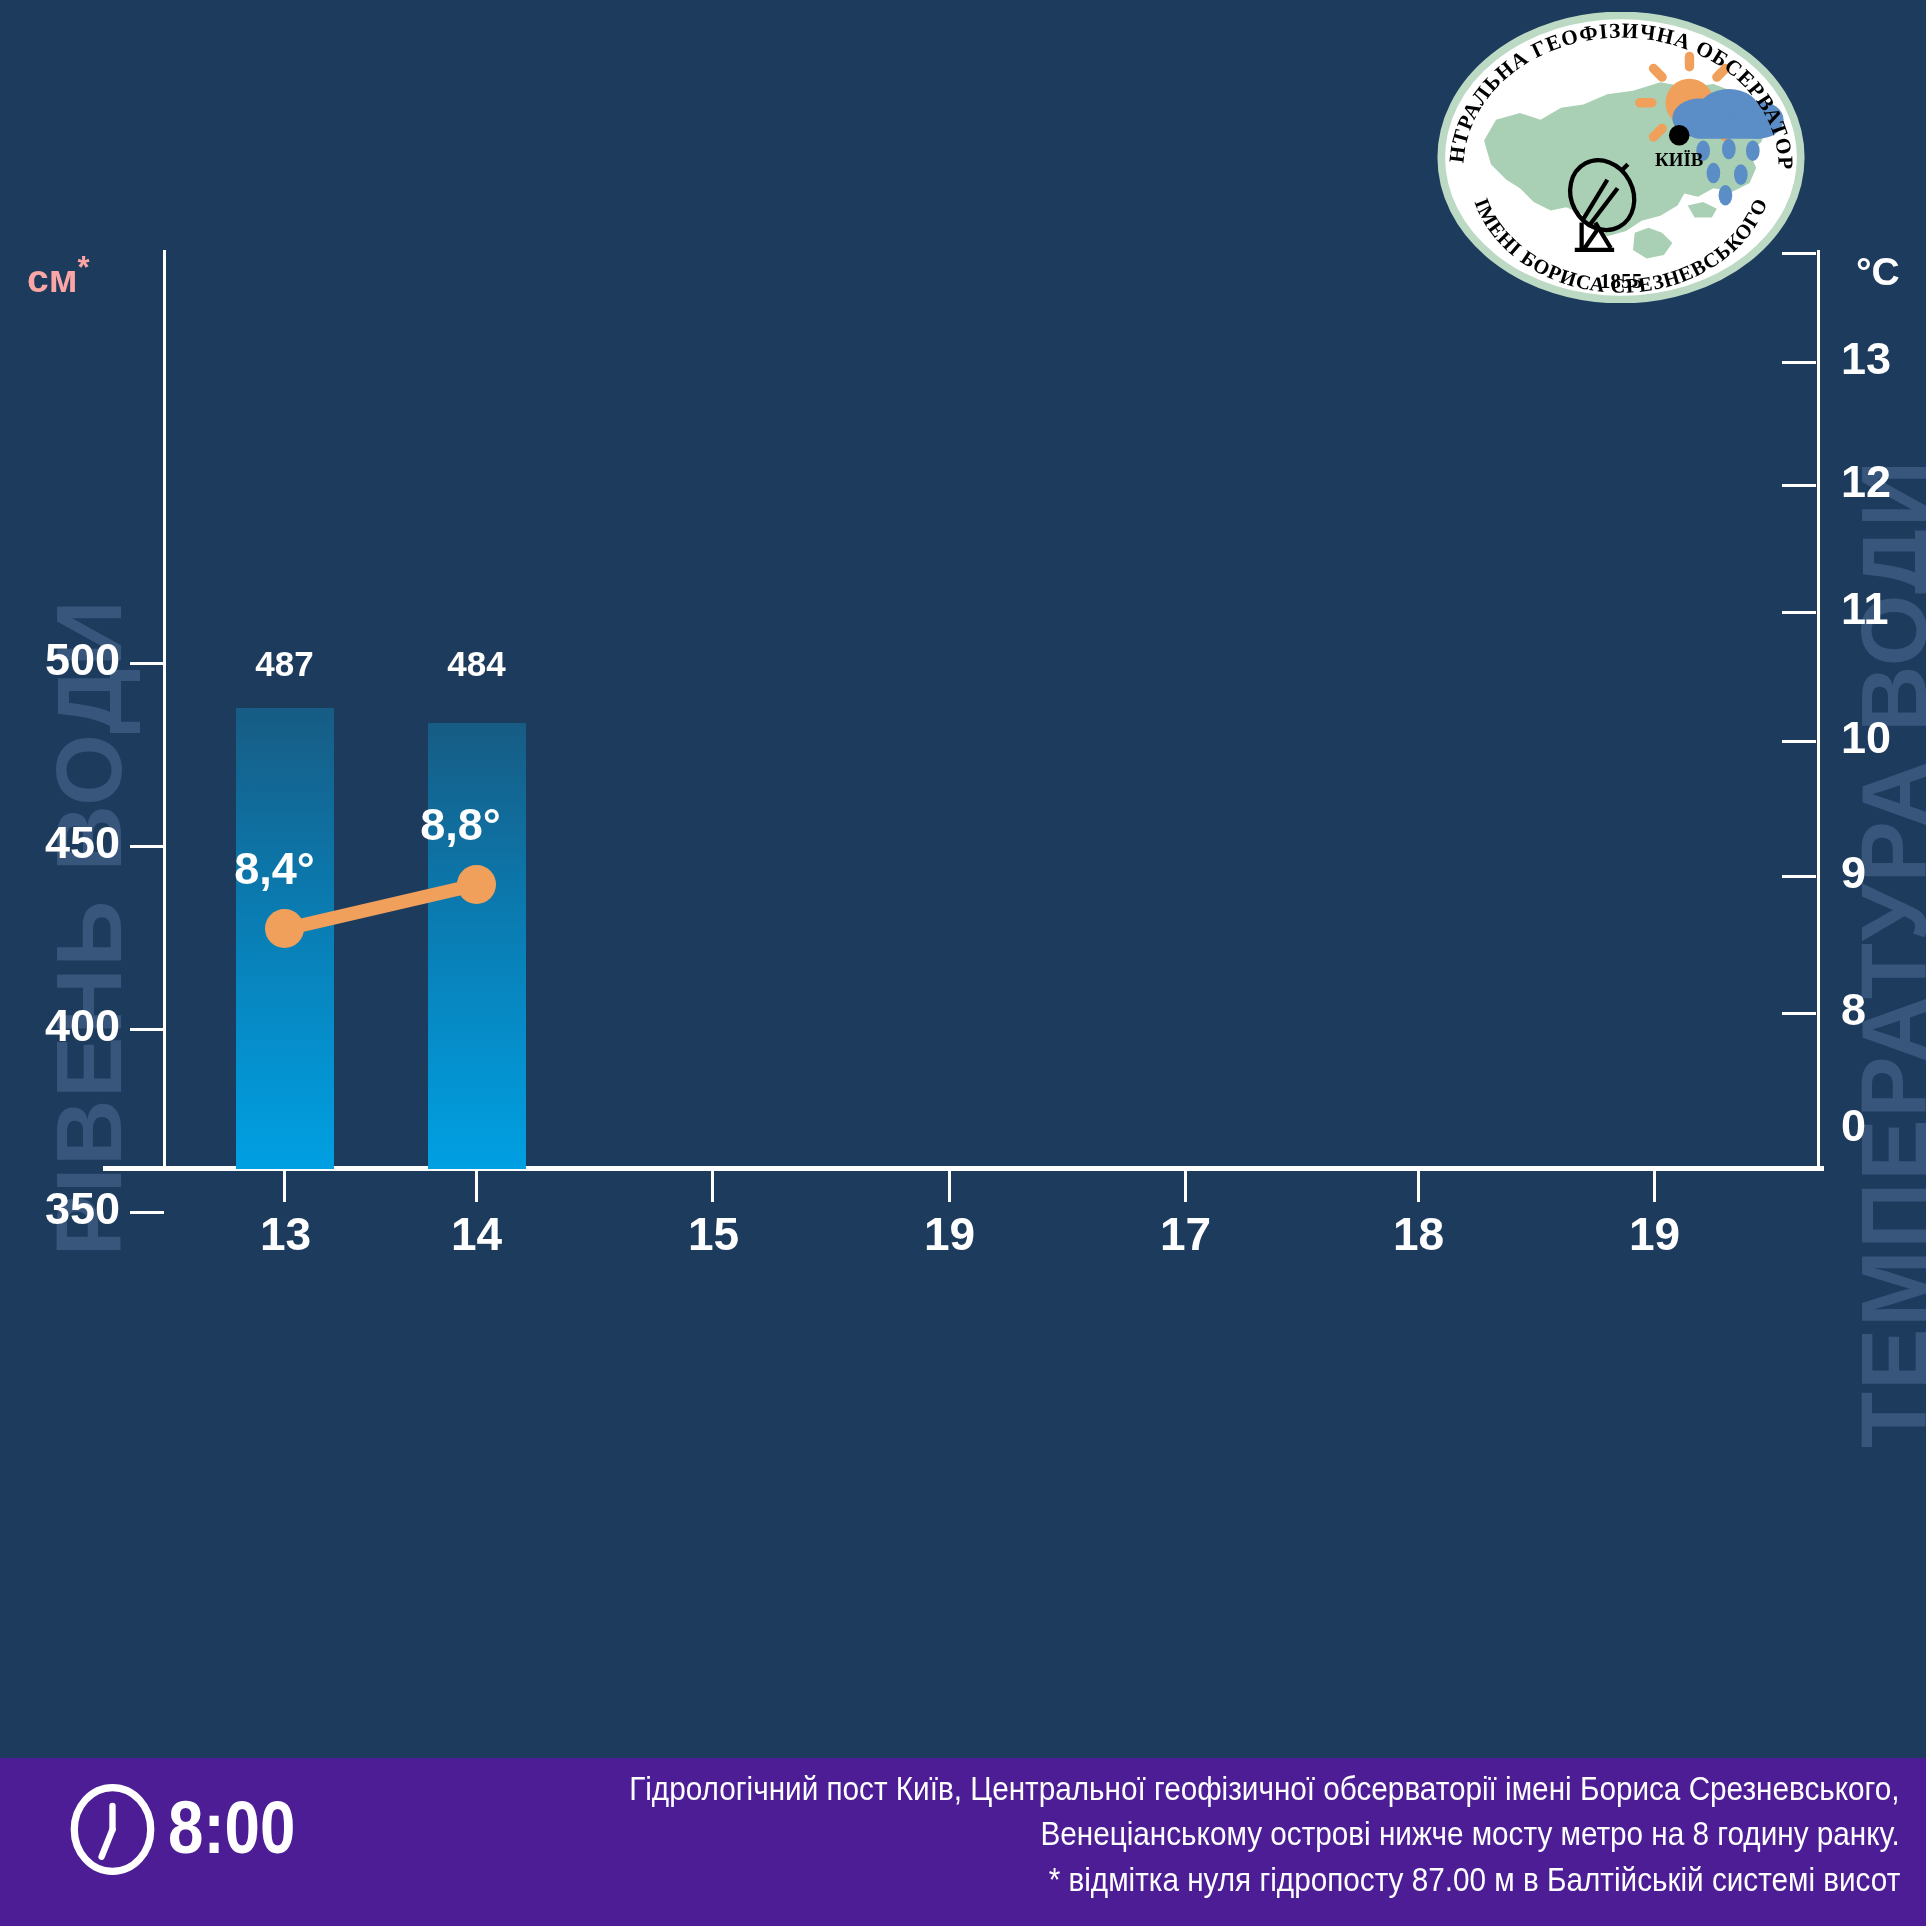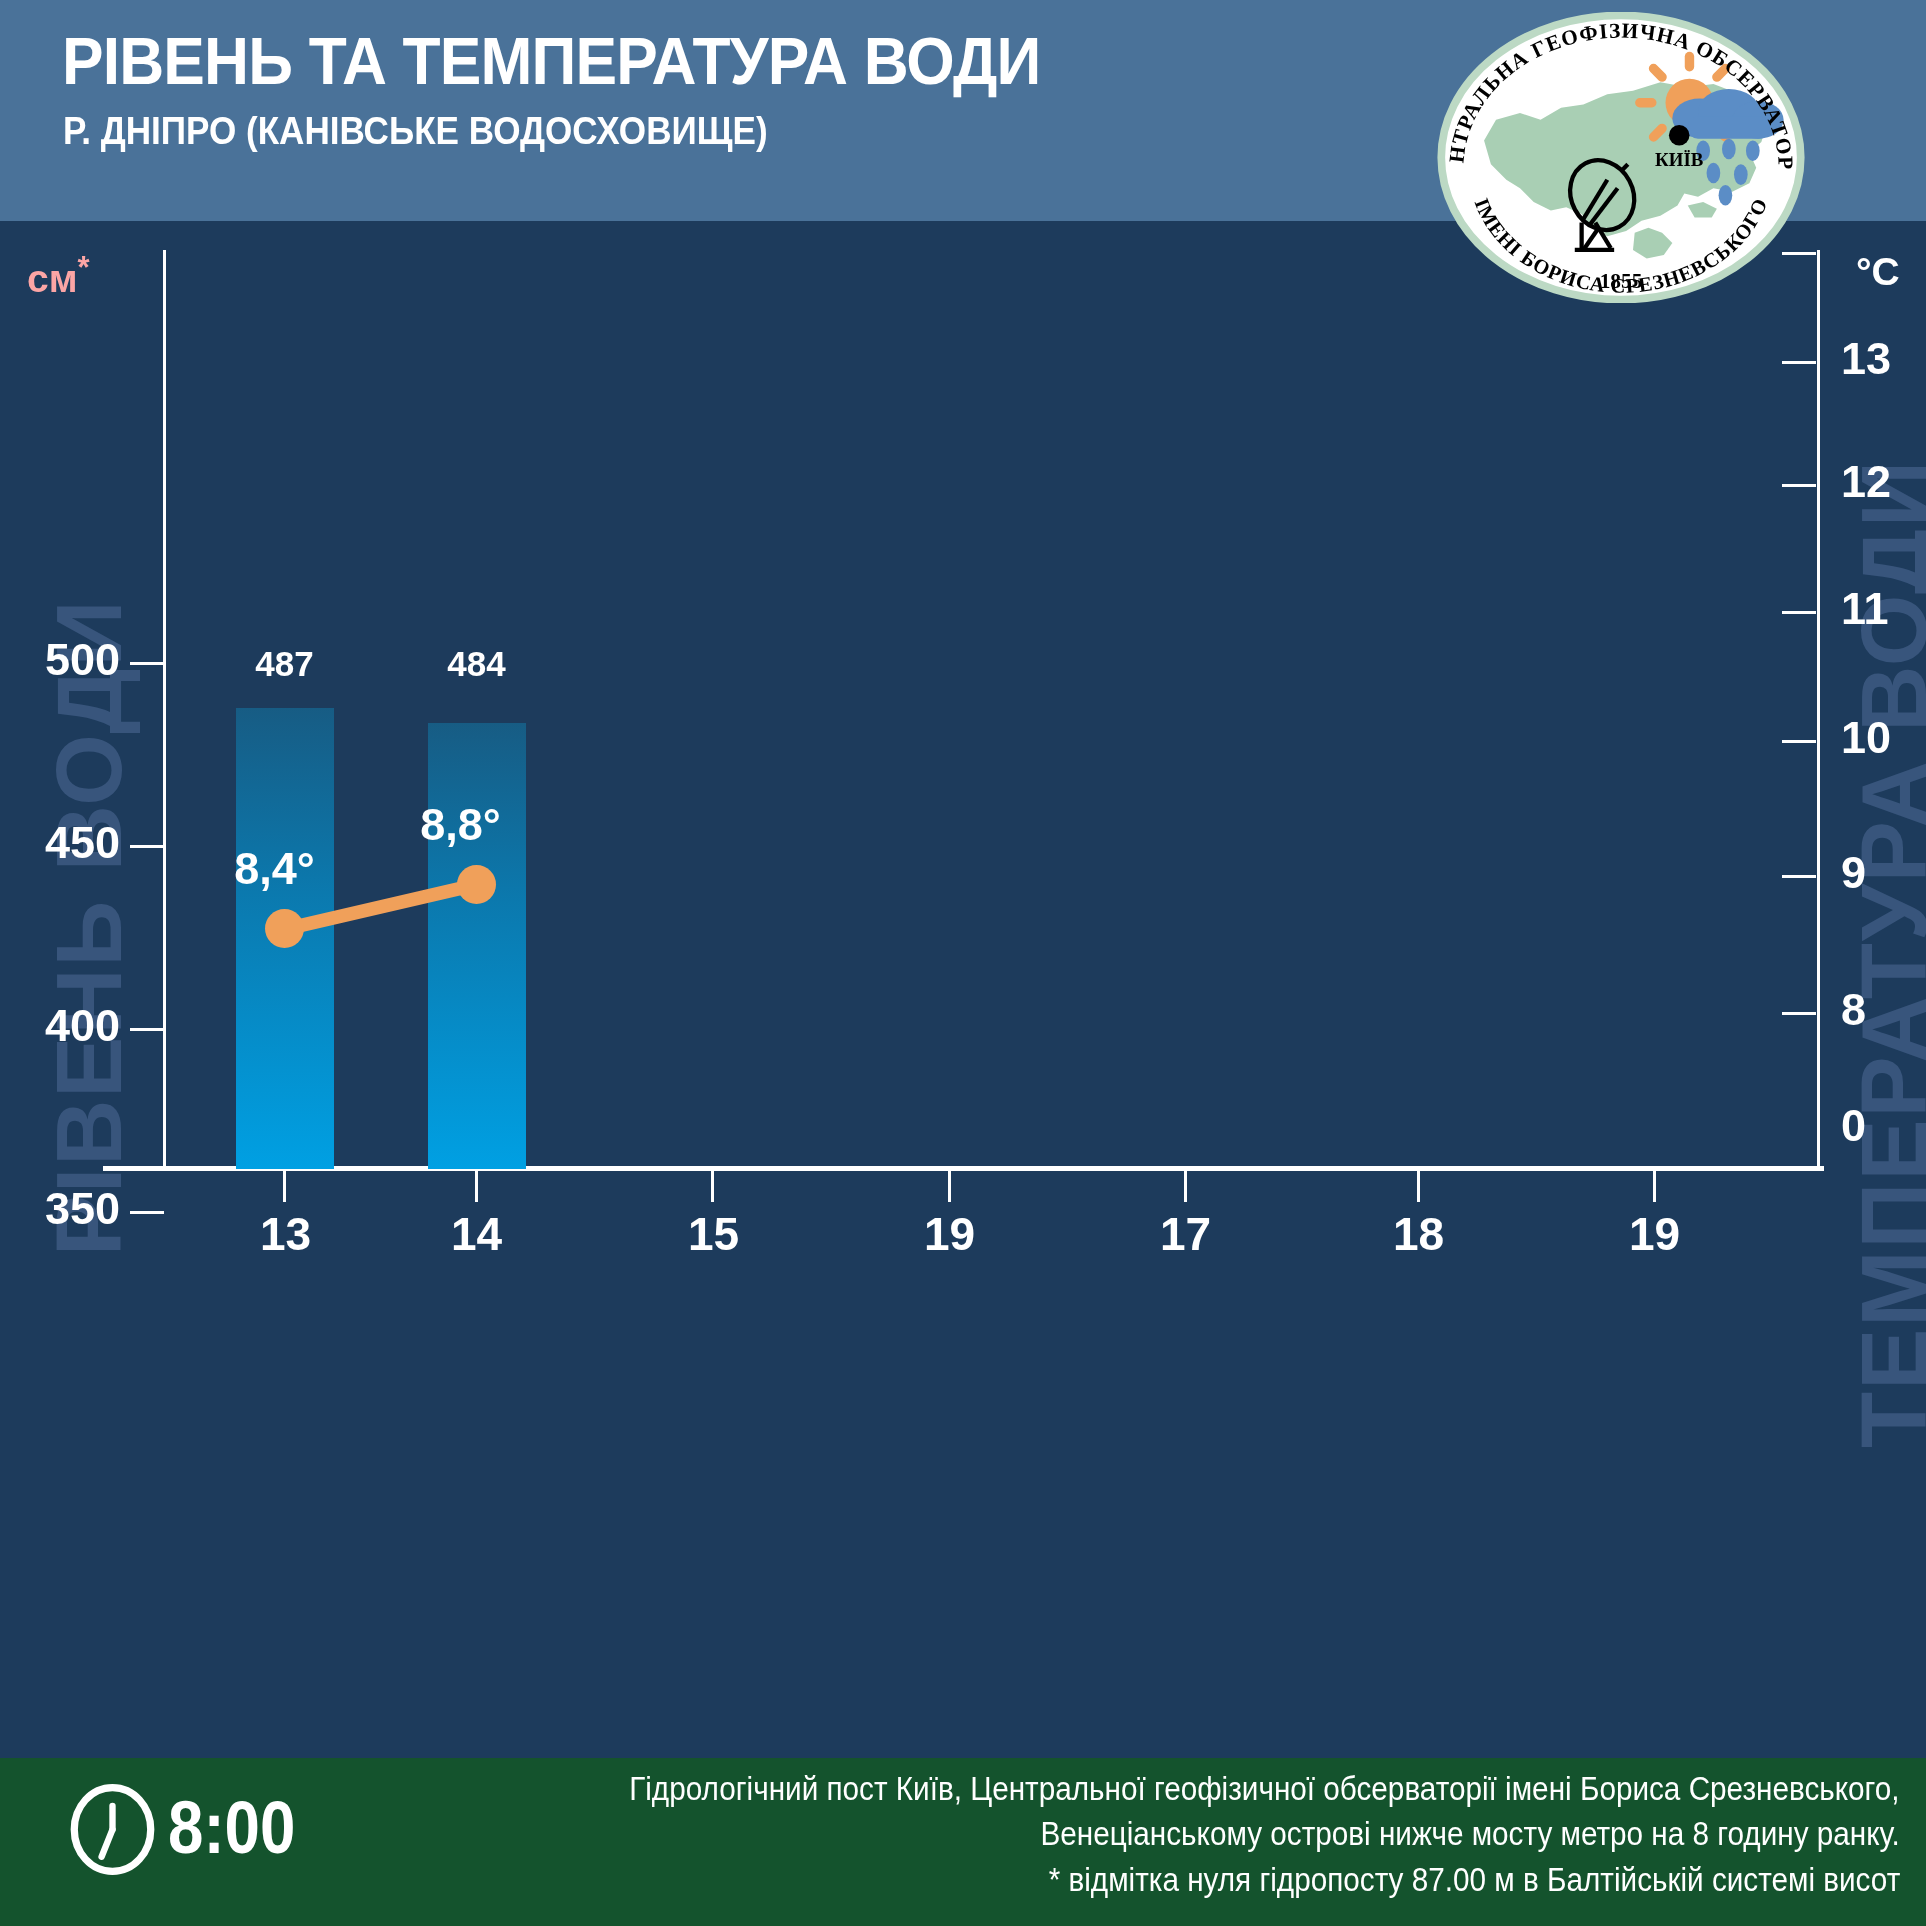--- a/index.html
+++ b/index.html
@@ -118,21 +118,21 @@
     background:#f0a05a;
   }
   .tlab{
     position:absolute;font-size:45px;font-weight:bold;color:#ffffff;
     text-align:center;width:205px;
   }
 
   
   .footer{
     position:absolute;left:0;top:1758px;width:1926px;height:168px;
-    background:#14532d;
+    background:#4c1d95;
   }
   .clock{position:absolute;left:67px;top:26px;width:91px;height:91px;}
   .time{
     position:absolute;left:168px;top:27px;
     font-size:74px;font-weight:bold;color:#ffffff;
     transform:scaleX(0.86);transform-origin:left top;
   }
   .fnote{
     position:absolute;right:26px;
     font-size:33px;color:#ffffff;text-align:right;white-space:nowrap;
@@ -140,24 +140,20 @@
   }
   .fn1{top:12px;}
   .fn2{top:57px;}
   .fn3{top:103px;}
 </style>
 </head>
 <body>
 
 <div class="root">
 
-  <div class="header">
-    <div class="title">РІВЕНЬ ТА ТЕМПЕРАТУРА ВОДИ</div>
-    <div class="subtitle">Р. ДНІПРО (КАНІВСЬКЕ ВОДОСХОВИЩЕ)</div>
-  </div>
 
 
   <div class="logo">
     <svg viewBox="0 0 444 340" xmlns="http://www.w3.org/2000/svg">
       <defs>
         <path id="arcTop" d="M 38,182 A 184,152 0 0 1 406,182"></path>
         <path id="arcBot" d="M 44,182 A 178,146 0 0 0 400,182"></path>
       </defs>
       <ellipse cx="222" cy="170" rx="210" ry="166" fill="#ffffff" stroke="#bcd9c4" stroke-width="9"></ellipse>
 

